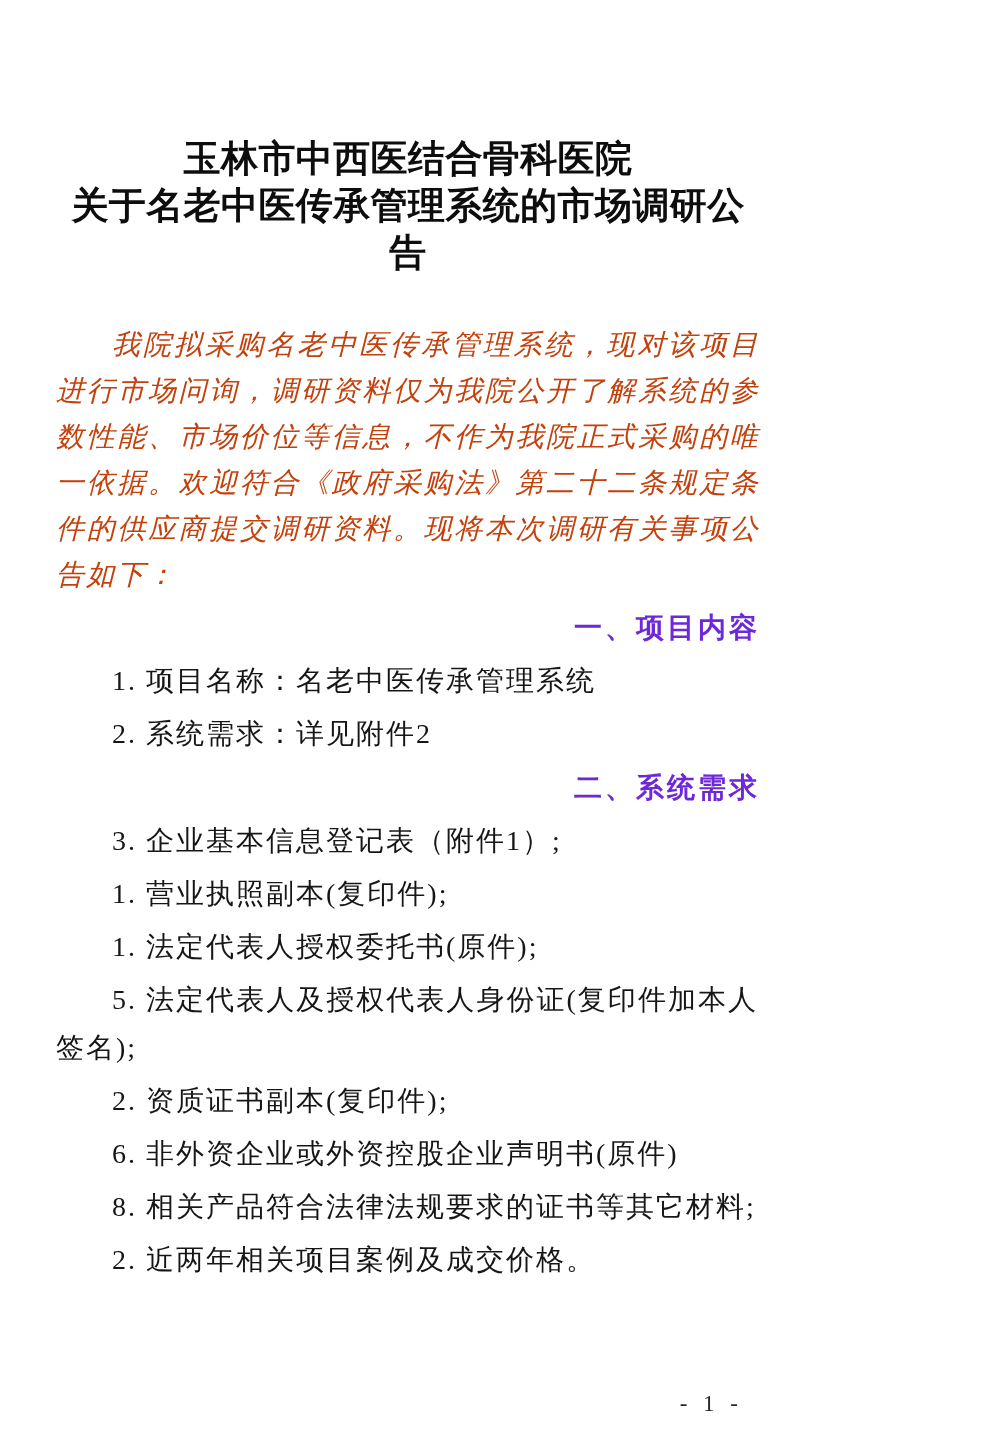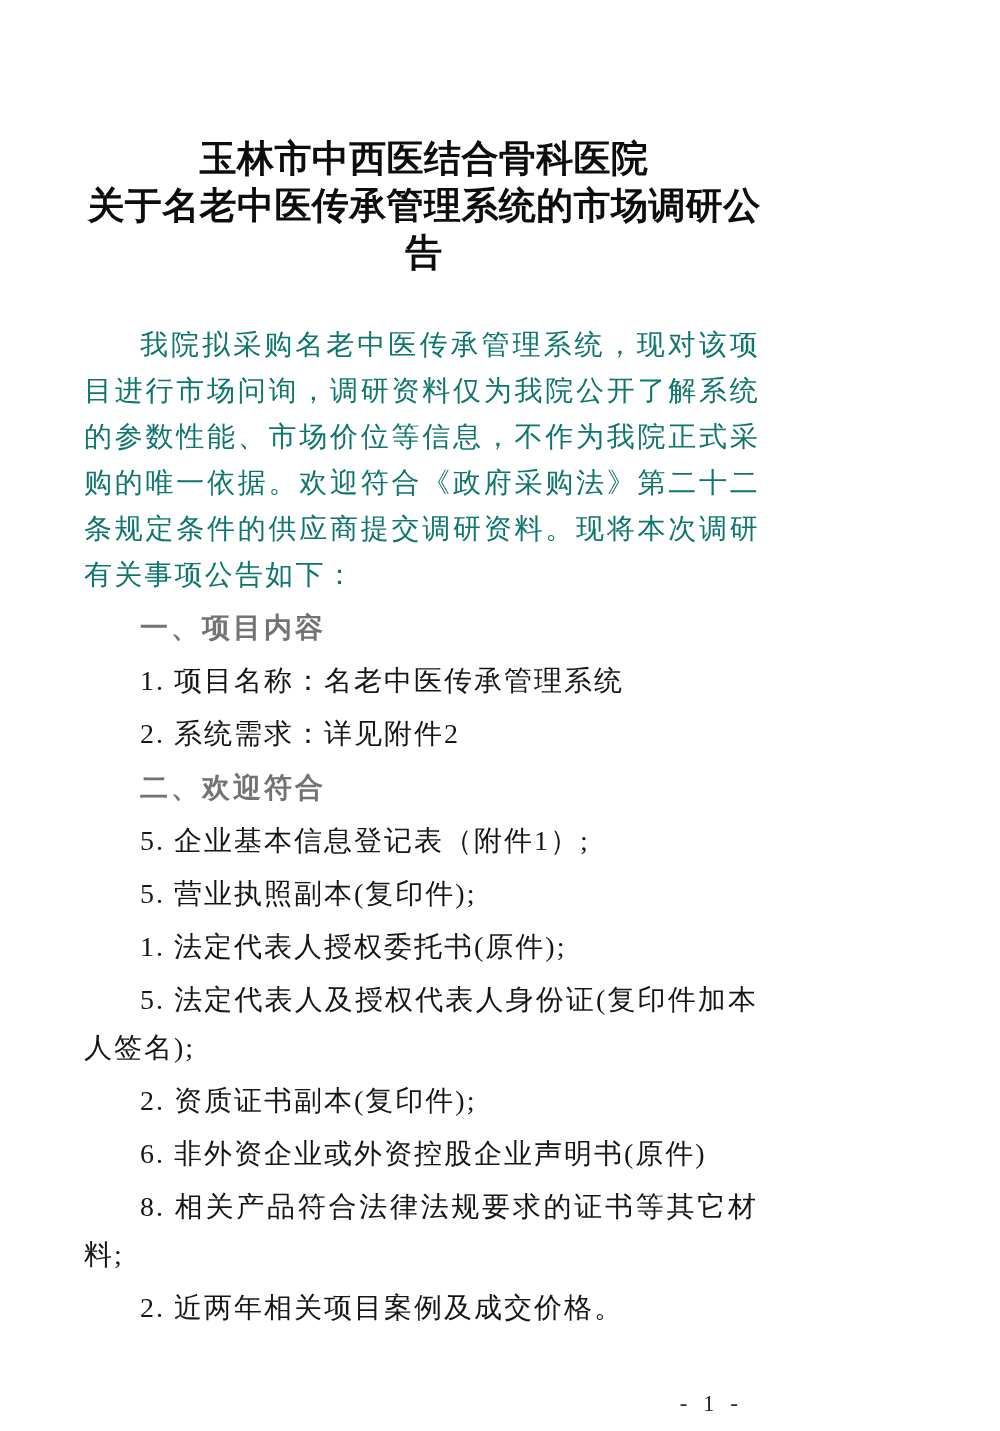--- a/index.html
+++ b/index.html
@@ -11,21 +11,21 @@
     width: 1000px;
     height: 1431px;
     font-family: "Liberation Serif", "DejaVu Serif", serif;
     color: #111111;
   }
   .page {
     position: relative;
     box-sizing: border-box;
     width: 890px;
     height: 1431px;
-    padding: 135px 130px 0 84px;
+    padding: 135px 130px 0 56px;
     background: #ffffff;
     overflow: hidden;
   }
   .doc-title {
     width: 680px;
     margin: 0 auto;
     text-align: center;
     font-family: "Liberation Serif", "DejaVu Serif", serif;
     font-weight: 700;
     font-size: 37px;
@@ -39,31 +39,33 @@
   .doc-title .t-line1 {
     display: block;
   }
   .intro-para {
     margin: 46px 0 0 0;
     font-size: 28px;
     line-height: 46px;
     letter-spacing: 2.2px;
     text-align: justify;
     text-indent: 2em;
-    color: #0f766e;
+    color: #c2410c;
+    font-style: italic;
   }
   .section-heading {
     margin: 6px 0 5px 0;
     font-family: "Liberation Sans", "DejaVu Sans", sans-serif;
     font-weight: 700;
     font-size: 28px;
     line-height: 48px;
     letter-spacing: 3px;
     text-indent: 2em;
-    color: #737373;
+    color: #6d28d9;
+    text-align: right;
   }
   .list-item {
     margin: 0 2px 5px 0;
     font-size: 28px;
     line-height: 48px;
     letter-spacing: 2px;
     text-align: justify;
     text-indent: 2em;
     color: #161616;
   }
@@ -87,24 +89,24 @@
     <span class="t-line t-line2">关于名老中医传承管理系统的市场调研公告</span>
   </h1>
 
   <p class="intro-para">我院拟采购名老中医传承管理系统，现对该项目进行市场问询，调研资料仅为我院公开了解系统的参数性能、市场价位等信息，不作为我院正式采购的唯一依据。欢迎符合《政府采购法》第二十二条规定条件的供应商提交调研资料。现将本次调研有关事项公告如下：</p>
 
   <h2 class="section-heading">一、项目内容</h2>
 
   <p class="list-item">1. 项目名称：名老中医传承管理系统</p>
   <p class="list-item">2. 系统需求：详见附件2</p>
 
-  <h2 class="section-heading">二、欢迎符合</h2>
+  <h2 class="section-heading">二、系统需求</h2>
 
-  <p class="list-item">5. 企业基本信息登记表（附件1）;</p>
-  <p class="list-item">5. 营业执照副本(复印件);</p>
+  <p class="list-item">3. 企业基本信息登记表（附件1）;</p>
+  <p class="list-item">1. 营业执照副本(复印件);</p>
   <p class="list-item">1. 法定代表人授权委托书(原件);</p>
   <p class="list-item">5. 法定代表人及授权代表人身份证(复印件加本人签名);</p>
   <p class="list-item">2. 资质证书副本(复印件);</p>
   <p class="list-item">6. 非外资企业或外资控股企业声明书(原件)</p>
   <p class="list-item">8. 相关产品符合法律法规要求的证书等其它材料;</p>
   <p class="list-item">2. 近两年相关项目案例及成交价格。</p>
 
   <div class="page-number">- 1 -</div>
 
 </div>

